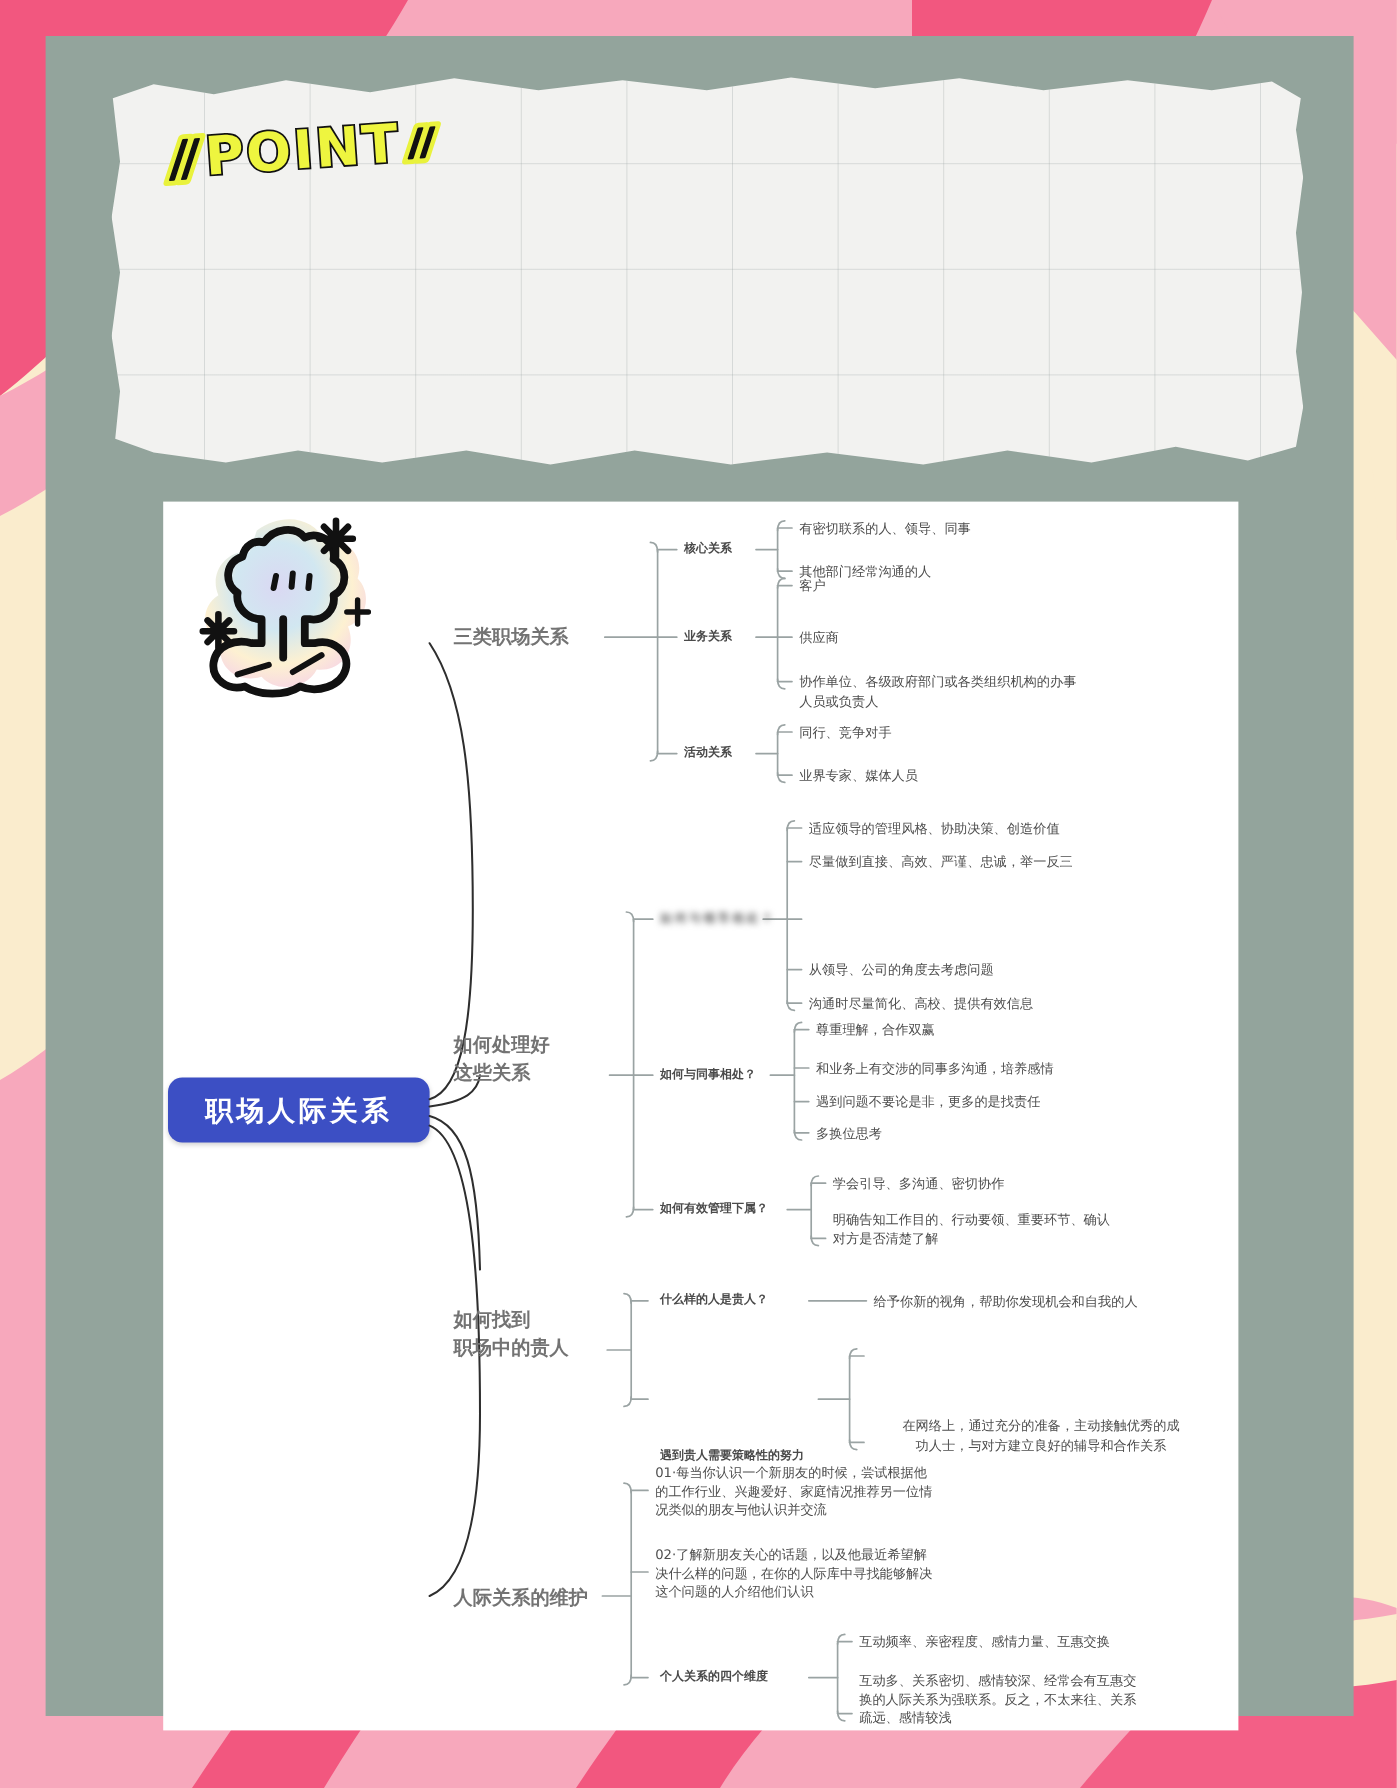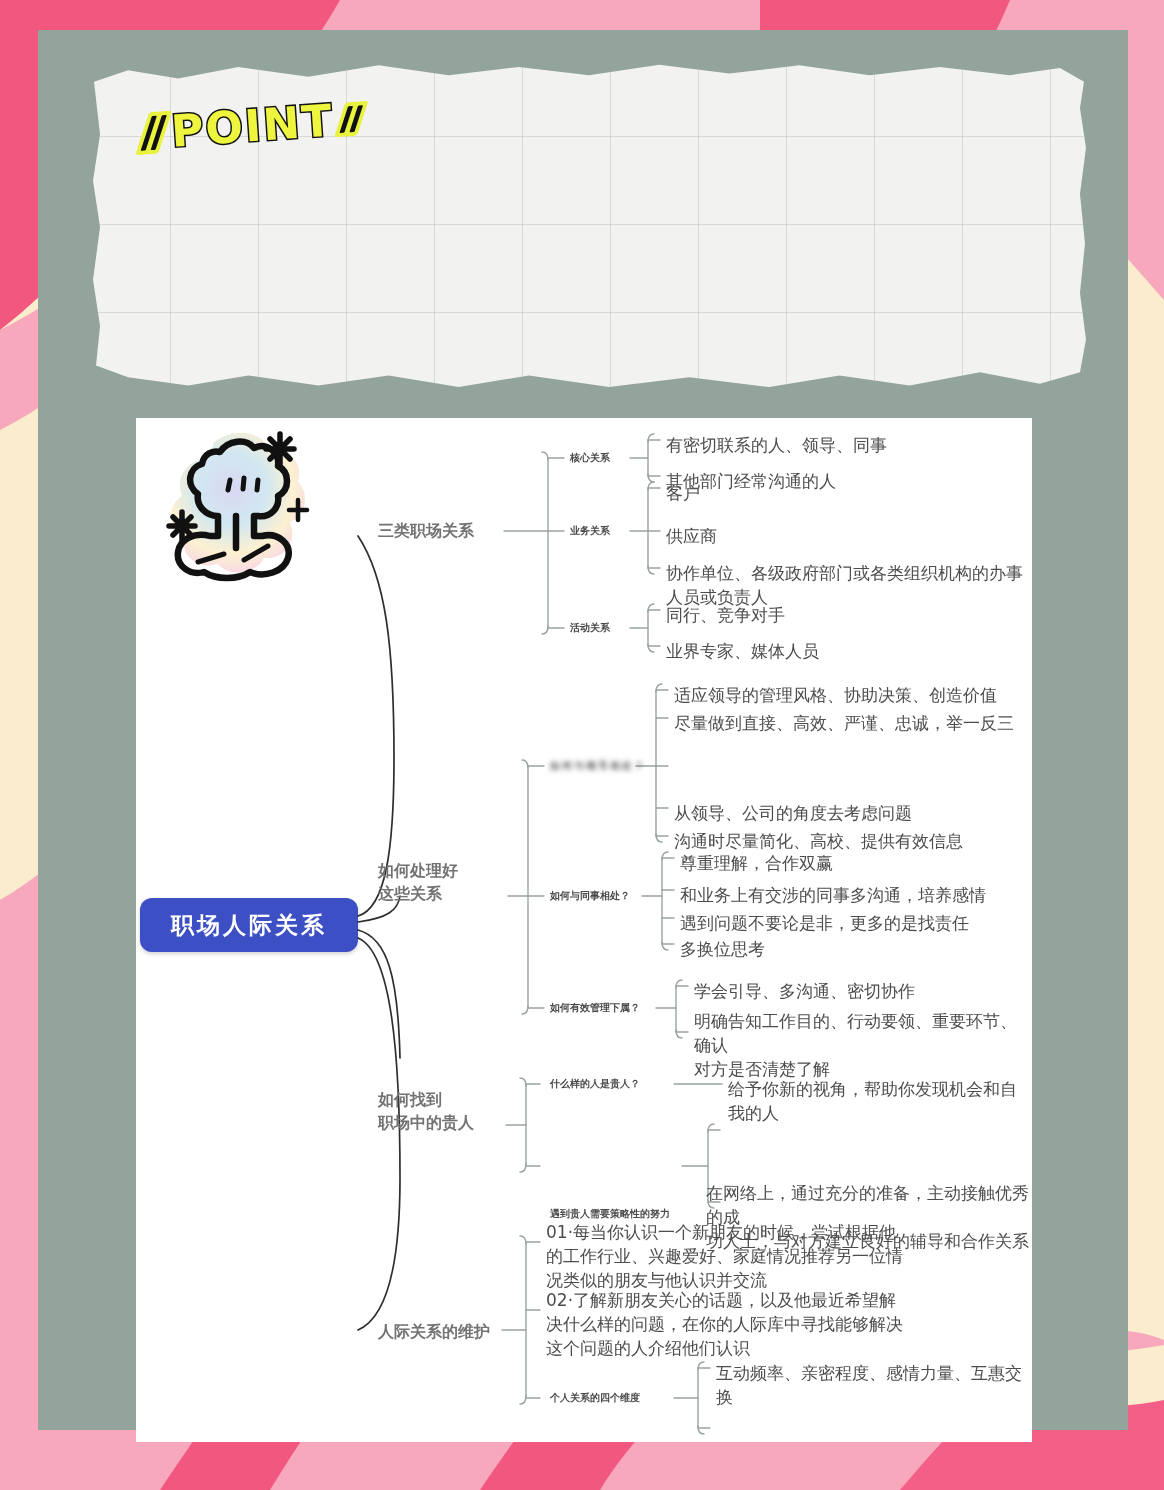--- a/index.html
+++ b/index.html
@@ -141,21 +141,21 @@
 
   .lbl {
     position:absolute;
     font-family:"DejaVu Sans",sans-serif;
     color:#3b3b3b;
     line-height:1.42;
     white-space:pre-line;
   }
   .l1 { font-size:16px; font-weight:bold; color:#737373; }
   .l2 { font-size:10px; color:#4a4a4a;font-weight:bold; }
-  .l3 { font-size:17px; color:#4d4d4d; }
+  .l3 { font-size:11px; color:#4d4d4d; }
 
   .blurred {
     filter:blur(2.6px);
     color:#6d6d6d;
     letter-spacing:2px;
   }
 </style>
 </head>
 <body>
 
@@ -343,29 +343,32 @@
     <div class="lbl l3" style="left:558px; top:591px;">明确告知工作目的、行动要领、重要环节、确认
 对方是否清楚了解</div>
 
     <div class="lbl l1" style="left:242px; top:671px;">如何找到
 职场中的贵人</div>
 
     <div class="lbl l2" style="left:414px; top:659px;">什么样的人是贵人？</div>
     <div class="lbl l3" style="left:592px; top:659px;">给予你新的视角，帮助你发现机会和自我的人</div>
 
     <div class="lbl l2" style="left:414px; top:741px;margin-top:48px;">遇到贵人需要策略性的努力</div>
-    <div class="lbl l3" style="left:570px; top:763px;">在网络上，通过充分的准备，主动接触优秀的成
+    <div class="lbl l3" style="left:616px; top:763px;text-align:center;">在网络上，通过充分的准备，主动接触优秀的成
 功人士，与对方建立良好的辅导和合作关系</div>
 
     <div class="lbl l1" style="left:242px; top:903px;">人际关系的维护</div>
 
     <div class="lbl l3" style="left:410px; top:802px;">01·每当你认识一个新朋友的时候，尝试根据他
 的工作行业、兴趣爱好、家庭情况推荐另一位情
 况类似的朋友与他认识并交流</div>
     <div class="lbl l3" style="left:410px; top:870px;">02·了解新朋友关心的话题，以及他最近希望解
 决什么样的问题，在你的人际库中寻找能够解决
 这个问题的人介绍他们认识</div>
 
     <div class="lbl l2" style="left:414px; top:973px;">个人关系的四个维度</div>
     <div class="lbl l3" style="left:580px; top:943px;">互动频率、亲密程度、感情力量、互惠交换</div>
+    <div class="lbl l3" style="left:580px; top:975px;">互动多、关系密切、感情较深、经常会有互惠交
+换的人际关系为强联系。反之，不太来往、关系
+疏远、感情较浅</div>
 
   </div>
 </div>
 
 </body></html>

